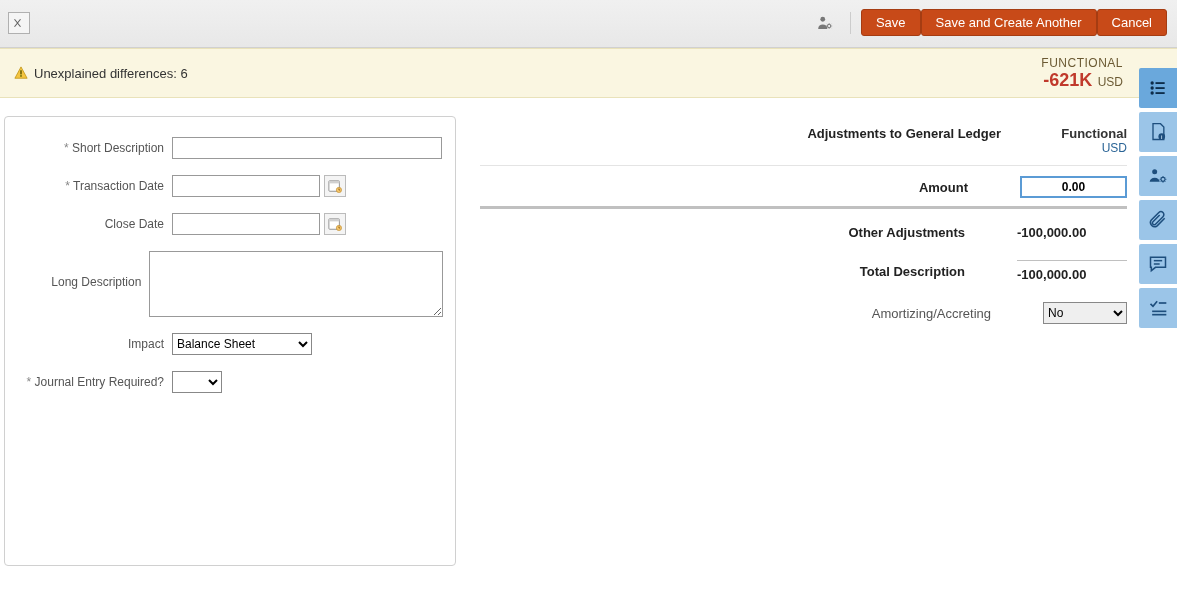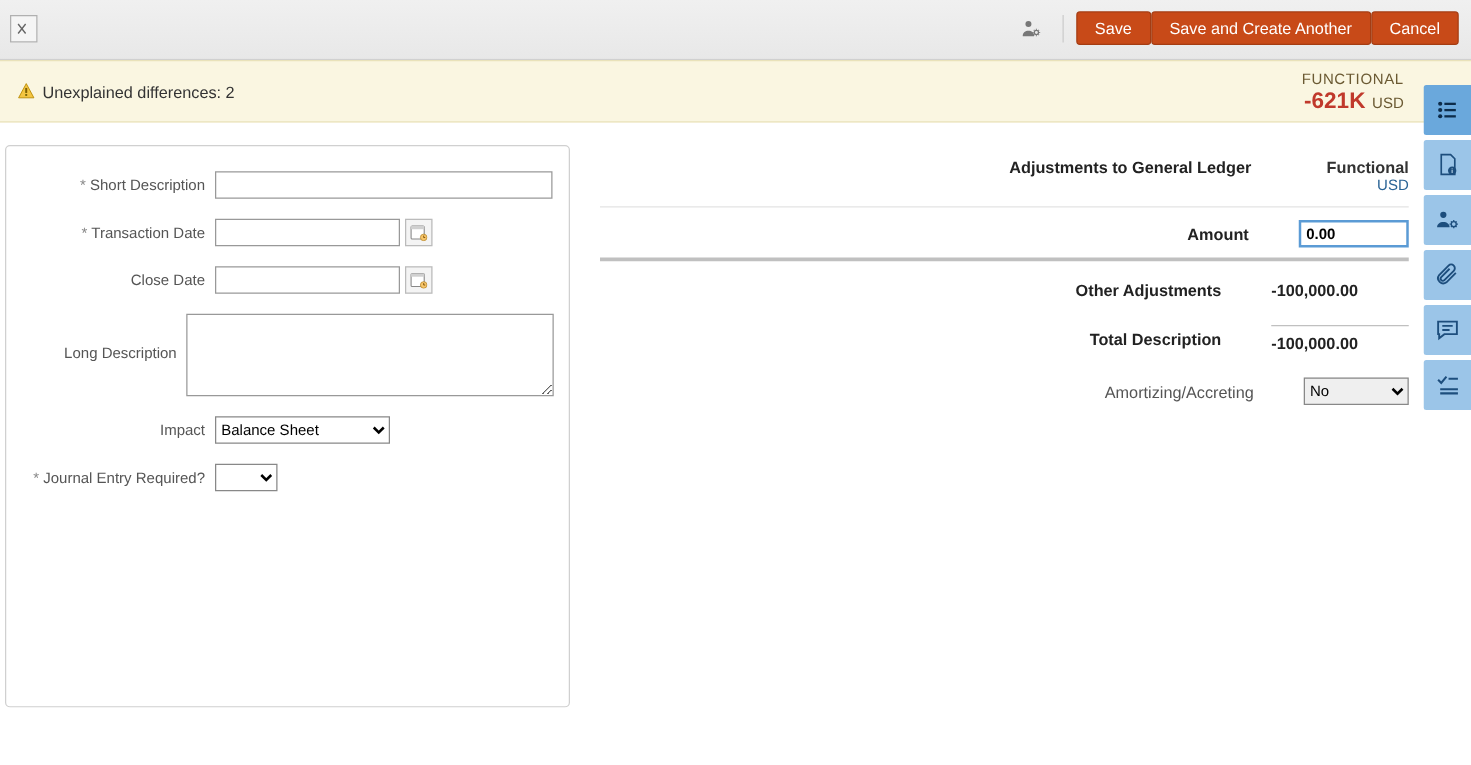--- a/index.html
+++ b/index.html
@@ -150,28 +150,28 @@
   }
   .impact-sel { width: 140px; }
   .je-sel { width: 50px; }
 
   .right-panel { flex:1; padding: 10px 50px 0 24px; }
   .rp-header { display:flex; justify-content:center; align-items:flex-start; margin-bottom:10px; gap:36px;}
   .rp-header-left { font-weight:bold; font-size:13px; color:#222; text-align:right; flex:1;}
   .rp-header-right { text-align:right; min-width:90px; }
   .rp-func-label { font-weight:bold; font-size:13px; }
   .rp-func-cur { color:#2a6496; font-size:12px; }
-  .rp-row { display:flex; justify-content:flex-end; align-items:center; border-top:1px solid #e4e4e4; padding:10px 0; gap:12px;}
+  .rp-row { display:flex; justify-content:flex-end; align-items:center; border-top:1px solid #e4e4e4; padding:10px 0; gap:24px;}
   .rp-row .lbl { flex:1; text-align:right; font-weight:bold; font-size:13px; color:#222; padding-right:28px;}
   .rp-row .lbl.light { font-weight:normal; color:#555;}
   .rp-row .val { min-width:110px; text-align:left; font-size:13px; font-weight:bold; color:#222;}
   .amount-input {
-    width:88px; height:22px;
+    width:107px; height:22px;
     border: 2px solid #5b9bd5;
-    text-align:left;
+    text-align:center;
     padding:2px 4px;
     font-size:12px;
     font-weight:bold;
   }
   .amort-select { width:84px; height:22px; border:1px solid #888; font-size:12px; }
   .rp-row.noborder { border-top: none; }
 
   .side-rail {
     position:absolute;
     right:0;
@@ -228,21 +228,21 @@
     <div class="notice-left">
       <span class="warn-icon">
         <svg viewBox="0 0 16 16" width="14" height="14">
             <path d="M8 1 L15 14 H1 Z" fill="#f4c542" stroke="#b88900" stroke-width="0.8"></path>
             <rect x="7.2" y="5" width="1.6" height="4.5" fill="#5a3"></rect>
             <rect x="7.2" y="10.5" width="1.6" height="1.6" fill="#5a3" transform="translate(0,0)"></rect>
             <rect x="7.2" y="5" width="1.6" height="4.5" fill="#8a5a00"></rect>
             <rect x="7.2" y="10.6" width="1.6" height="1.6" fill="#8a5a00"></rect>
           </svg>
       </span>
-      <span class="notice-text">Unexplained differences: 2</span>
+      <span class="notice-text">Unexplained differences: 6</span>
     </div>
     <div class="notice-right">
       <div class="func-label">FUNCTIONAL</div>
       <div>
         <span class="func-amount">-621K</span>
         <span class="func-cur">USD</span>
       </div>
     </div>
   </div>
 

